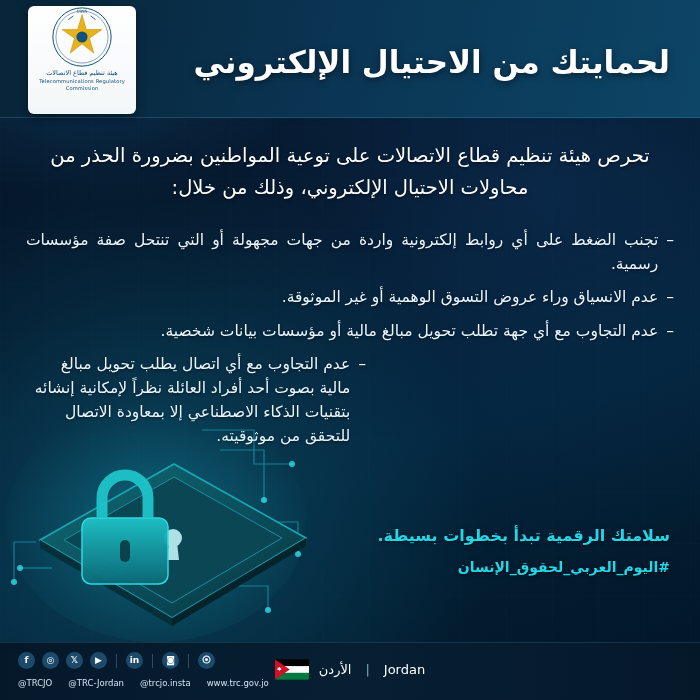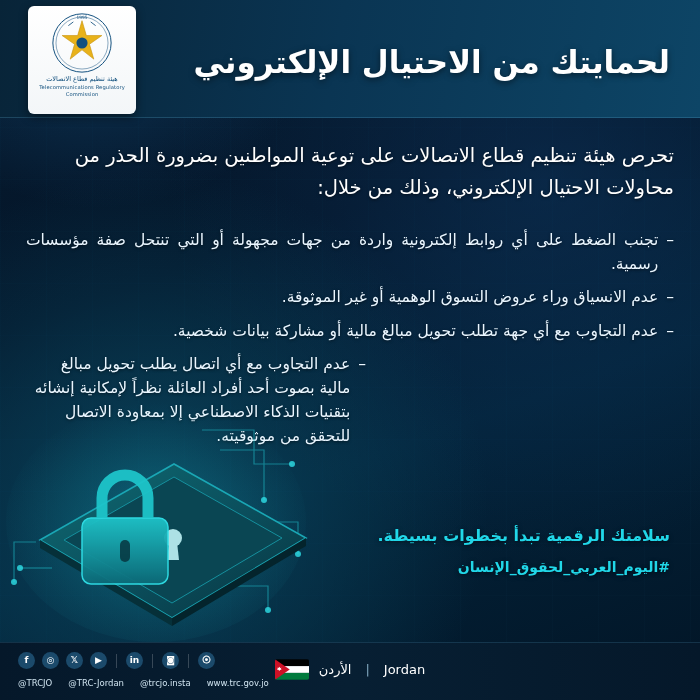--- a/index.html
+++ b/index.html
@@ -52,21 +52,20 @@
     direction: rtl;
   }
   .logo-badge {
     position: absolute;
     left: 28px; top: 6px;
     width: 108px; height: 108px;
     border-radius: 6px;
     background: linear-gradient(180deg, #ffffff 0%, #f3f6f8 100%);
     display: flex; flex-direction: column;
     align-items: center; justify-content: flex-start;
-    padding-top: 6px;
     box-shadow: 0 3px 10px rgba(0,0,0,.45);
   }
   .logo-emblem { width: 62px; height: 62px; }
   .logo-ar {
     font-size: 6.5px; color: #12507e; direction: rtl;
     margin-top: 1px; text-align: center; line-height: 1.25;
   }
   .logo-en {
     font-size: 5.2px; color: #12507e; letter-spacing: .1px;
     text-align: center; line-height: 1.3; direction: ltr;
@@ -74,21 +73,21 @@
   }
 
   
   .intro {
     position: absolute;
     top: 140px; right: 26px; left: 26px;
     direction: rtl;
     color: #ffffff;
     font-size: 19.5px;
     line-height: 1.62;
-    text-align: right;
+    text-align: center;
     font-weight: 500;
     text-shadow: 0 1px 3px rgba(0,0,0,.55);
   }
   .bullets {
     position: absolute;
     top: 228px; right: 26px;
     width: 648px;
     direction: rtl;
   }
   .bullet {
@@ -218,21 +217,21 @@
     <div class="bullet">
       <span class="dash">–</span>
       <span class="txt">تجنب الضغط على أي روابط إلكترونية واردة من جهات مجهولة أو التي تنتحل صفة مؤسسات رسمية.</span>
     </div>
     <div class="bullet">
       <span class="dash">–</span>
       <span class="txt">عدم الانسياق وراء عروض التسوق الوهمية أو غير الموثوقة.</span>
     </div>
     <div class="bullet">
       <span class="dash">–</span>
-      <span class="txt">عدم التجاوب مع أي جهة تطلب تحويل مبالغ مالية أو مشاركة بيانات شخصية.</span>
+      <span class="txt">عدم التجاوب مع أي جهة تطلب تحويل مبالغ مالية أو مؤسسات بيانات شخصية.</span>
     </div>
     <div class="bullet narrow">
       <span class="dash">–</span>
       <span class="txt">عدم التجاوب مع أي اتصال يطلب تحويل مبالغ مالية بصوت أحد أفراد العائلة نظراً لإمكانية إنشائه بتقنيات الذكاء الاصطناعي إلا بمعاودة الاتصال للتحقق من موثوقيته.</span>
     </div>
   </div>
 
   <div class="art">
     <svg width="330" height="270" viewBox="0 0 330 270">
       <defs>

